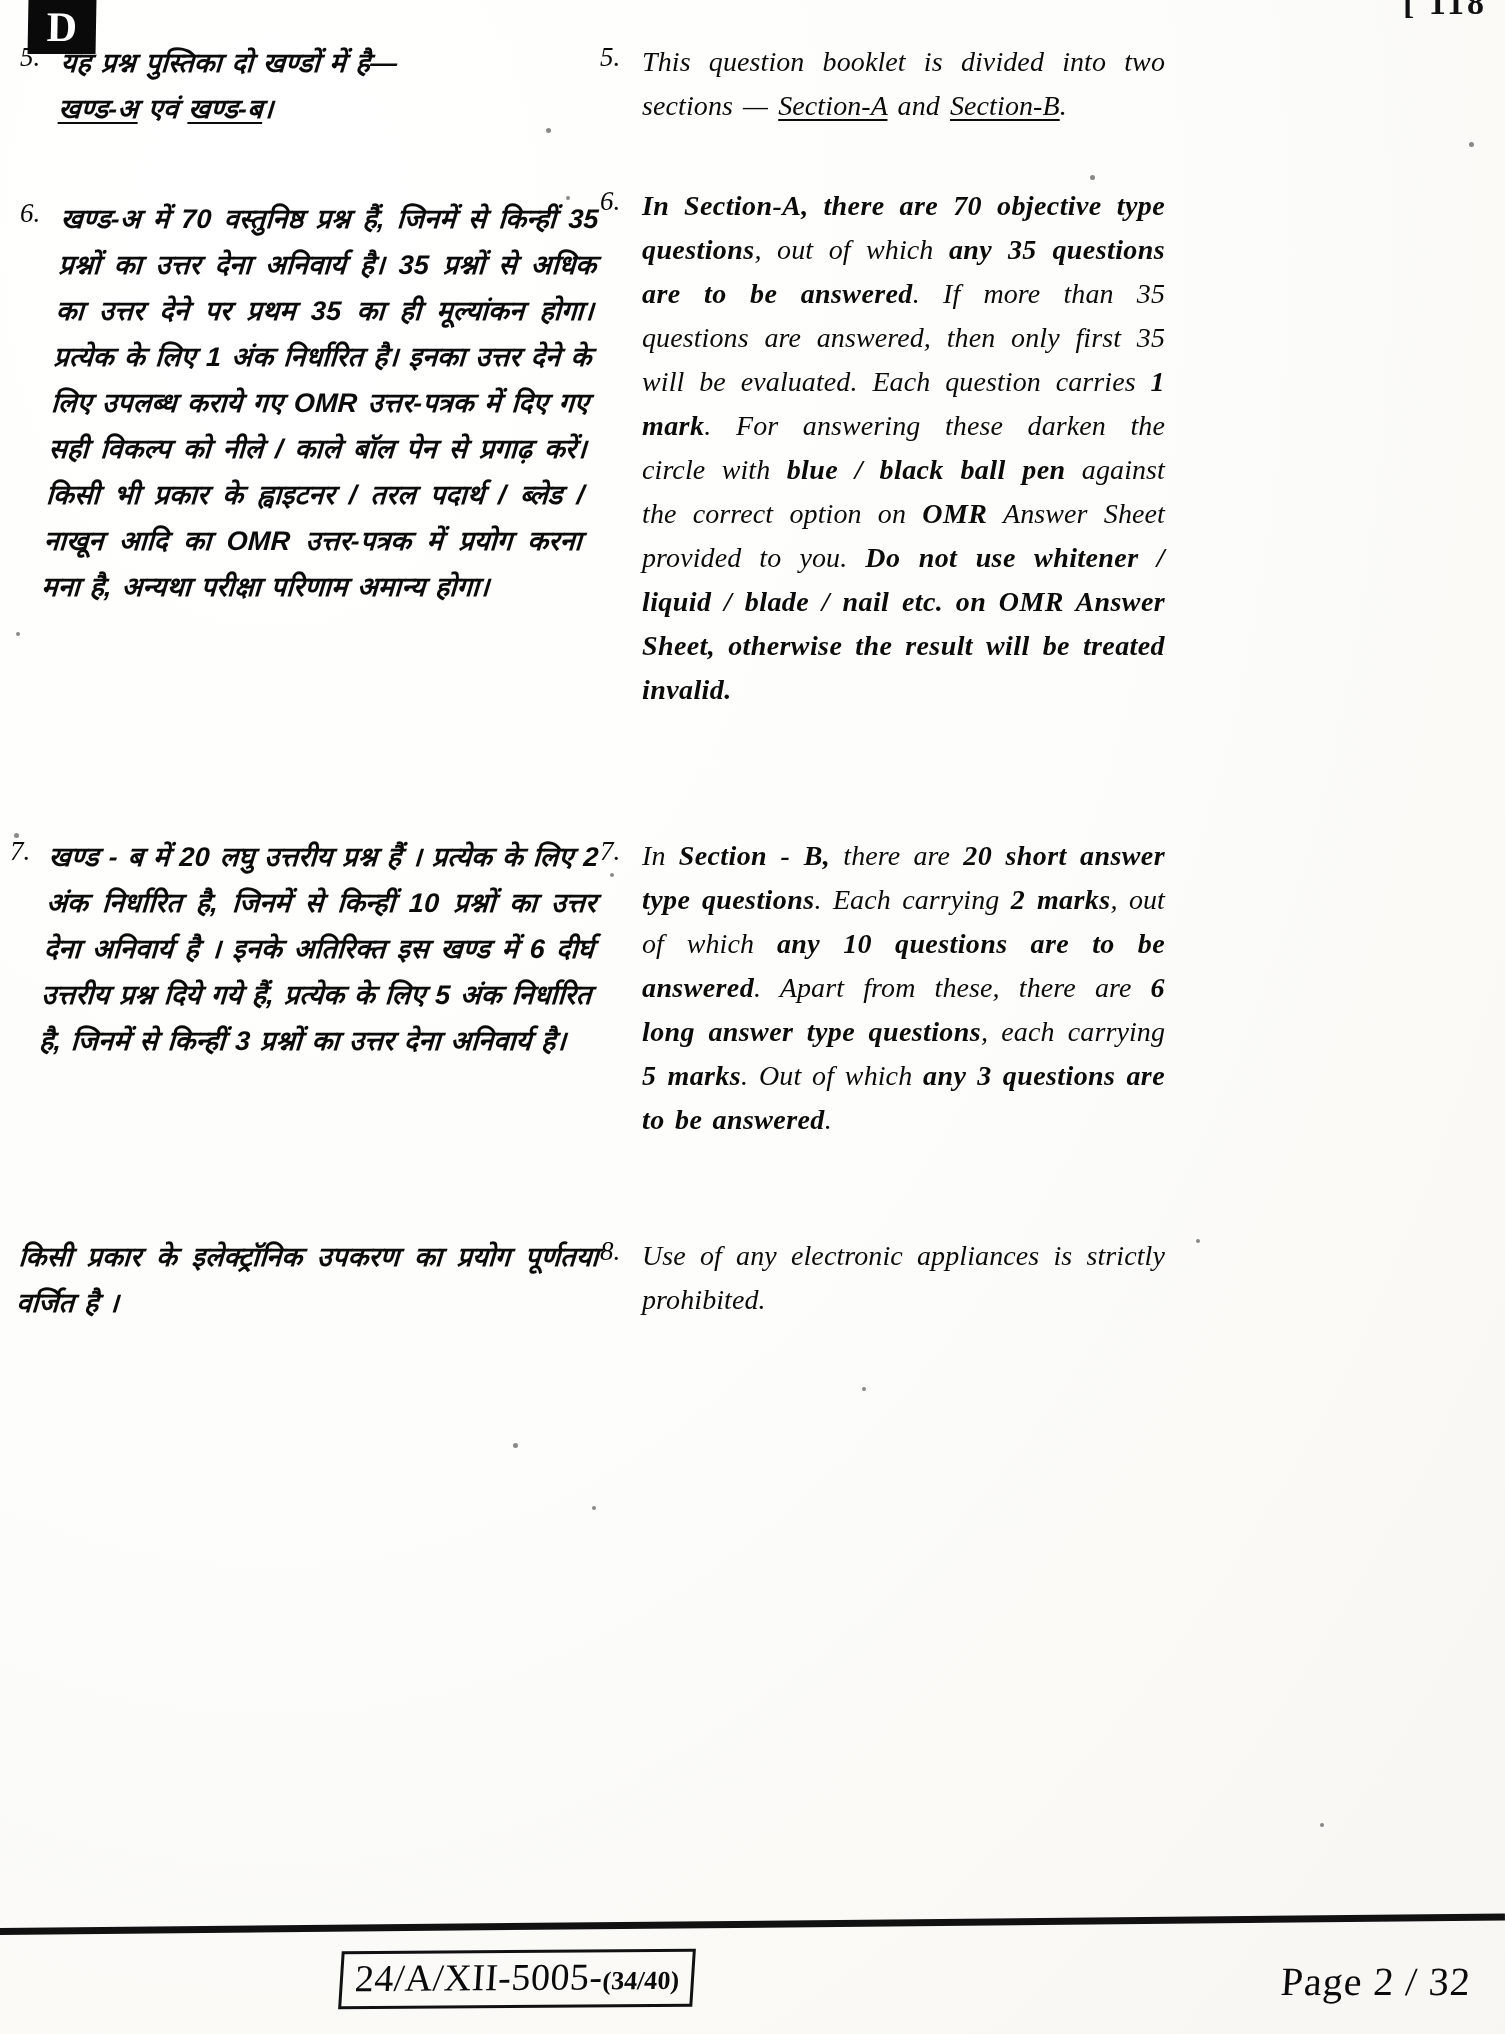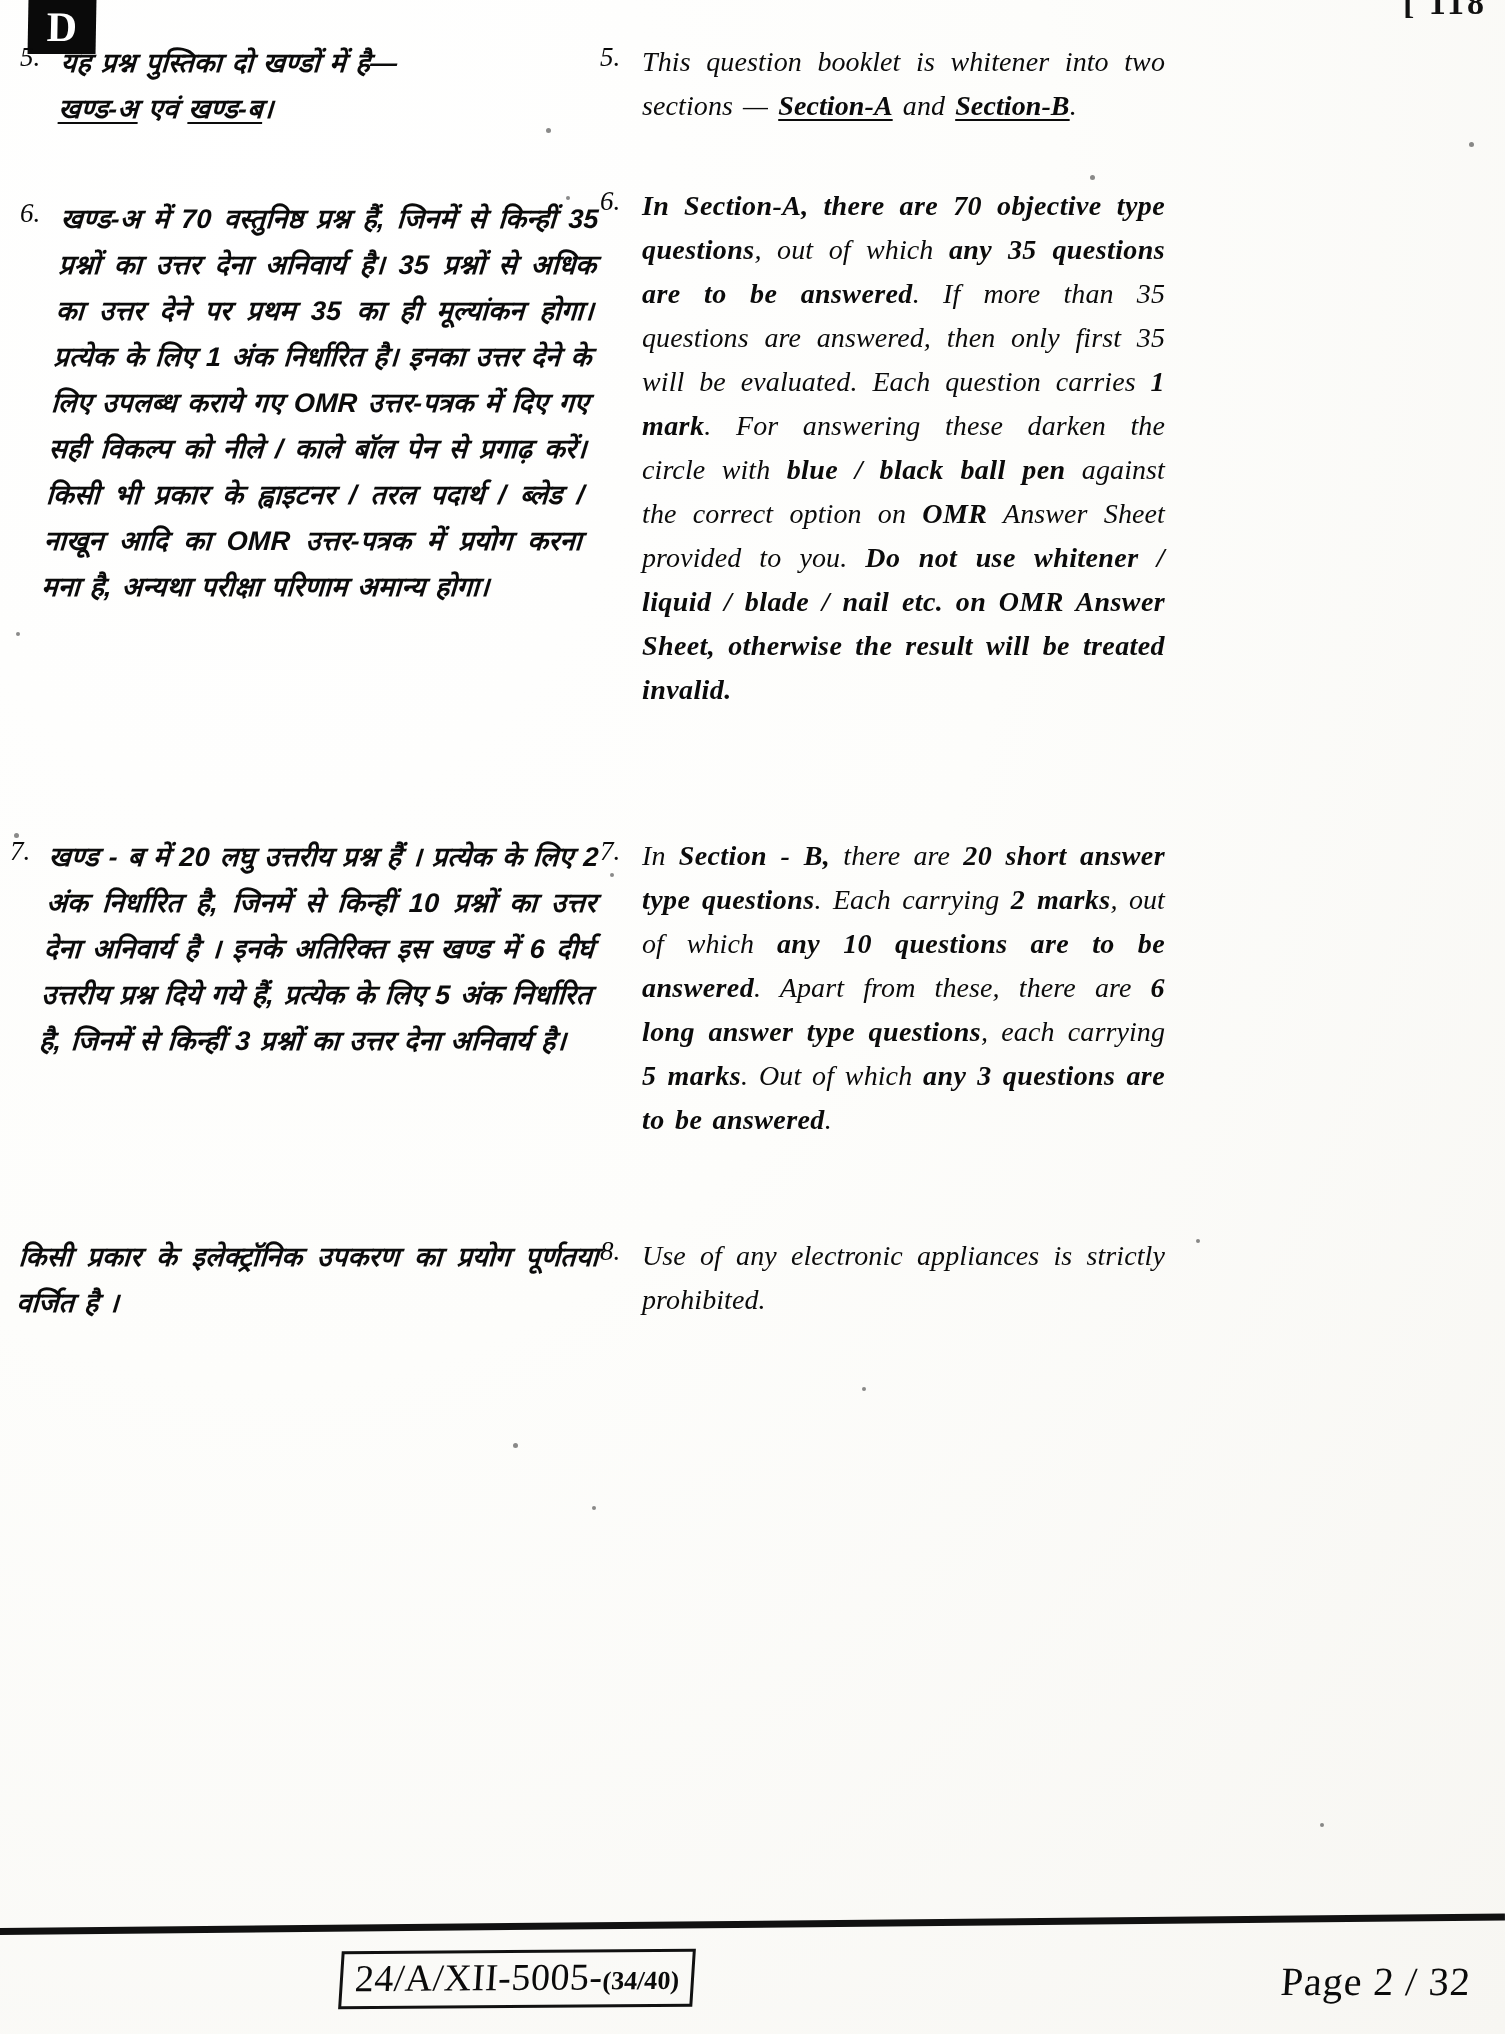--- a/index.html
+++ b/index.html
@@ -109,21 +109,21 @@
     font-size: 28px;
     font-style: italic;
     line-height: 44px;
     text-align: justify;
     text-justify: inter-word;
     letter-spacing: 0.1px;
     word-spacing: 3px;
     color: #0b0b0b;
   }
   .en b { font-weight: 700; letter-spacing: 0.4px; }
-  .en .u { text-decoration: underline; font-weight: 700; text-underline-offset: 4px; }
+  .en .u { text-decoration: underline; font-weight: 400; text-underline-offset: 4px; }
 
   
   .p5-hi  { top: 6px;    left: 10px; width: 580px; }
   .p5-en  { top: 6px;    left: 0px;  width: 565px; }
   .p6-hi  { top: 162px;  left: 10px; width: 580px; }
   .p6-en  { top: 150px;  left: 0px;  width: 565px; }
   .p7-hi  { top: 800px;  left: 0px;  width: 590px; }
   .p7-en  { top: 800px;  left: 0px;  width: 565px; }
   .p8-hi  { top: 1200px; left: 10px; width: 580px; }
   .p8-en  { top: 1200px; left: 0px;  width: 565px; }
@@ -227,21 +227,21 @@
     </div>
 
   </div>
 
   <div class="col col-english">
 
     <div class="item p5-en">
       <div class="num">5.</div>
       <div class="body">
         <div class="en">
-          <span>This question booklet is whitener into two sections — </span><span class="u">Section-A</span><span> and </span><span class="u">Section-B</span><span>.</span>
+          <span>This question booklet is divided into two sections — </span><span class="u">Section-A</span><span> and </span><span class="u">Section-B</span><span>.</span>
         </div>
       </div>
     </div>
 
     <div class="item p6-en">
       <div class="num">6.</div>
       <div class="body">
         <div class="en"><b>In</b><span> </span><b>Section-A,</b><span> </span><b>there are 70 objective type questions</b><span>, out of which </span><b>any   35 questions are to be answered</b><span>. If more than 35 questions are answered, then only first 35 will be evaluated. Each question carries </span><b>1   mark</b><span>. For answering these darken the circle with </span><b>blue / black ball pen</b><span> against the correct option on </span><b>OMR</b><span> Answer Sheet provided to you. </span><b>Do not use whitener / liquid / blade / nail etc. </b><span> </span><b>on OMR Answer Sheet, otherwise the result will be treated invalid.</b></div>
       </div>
     </div>

